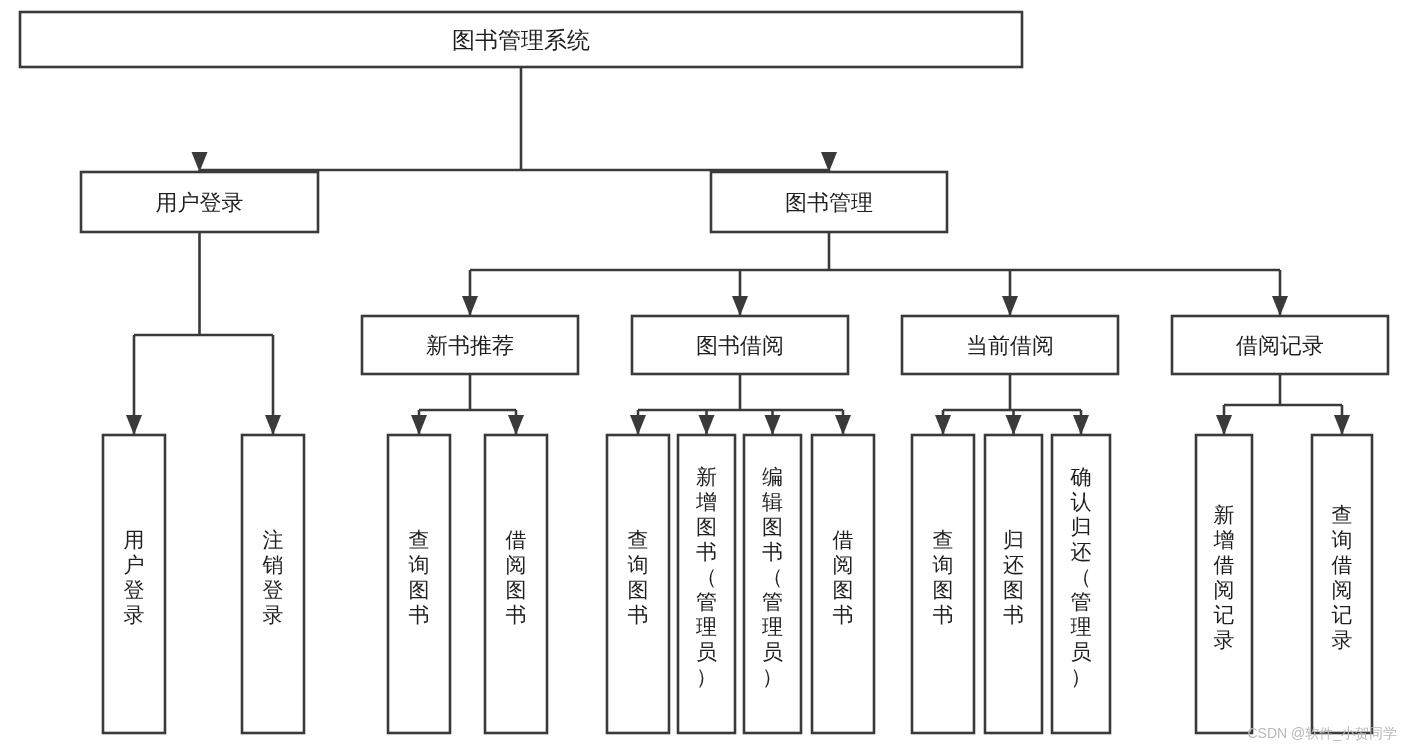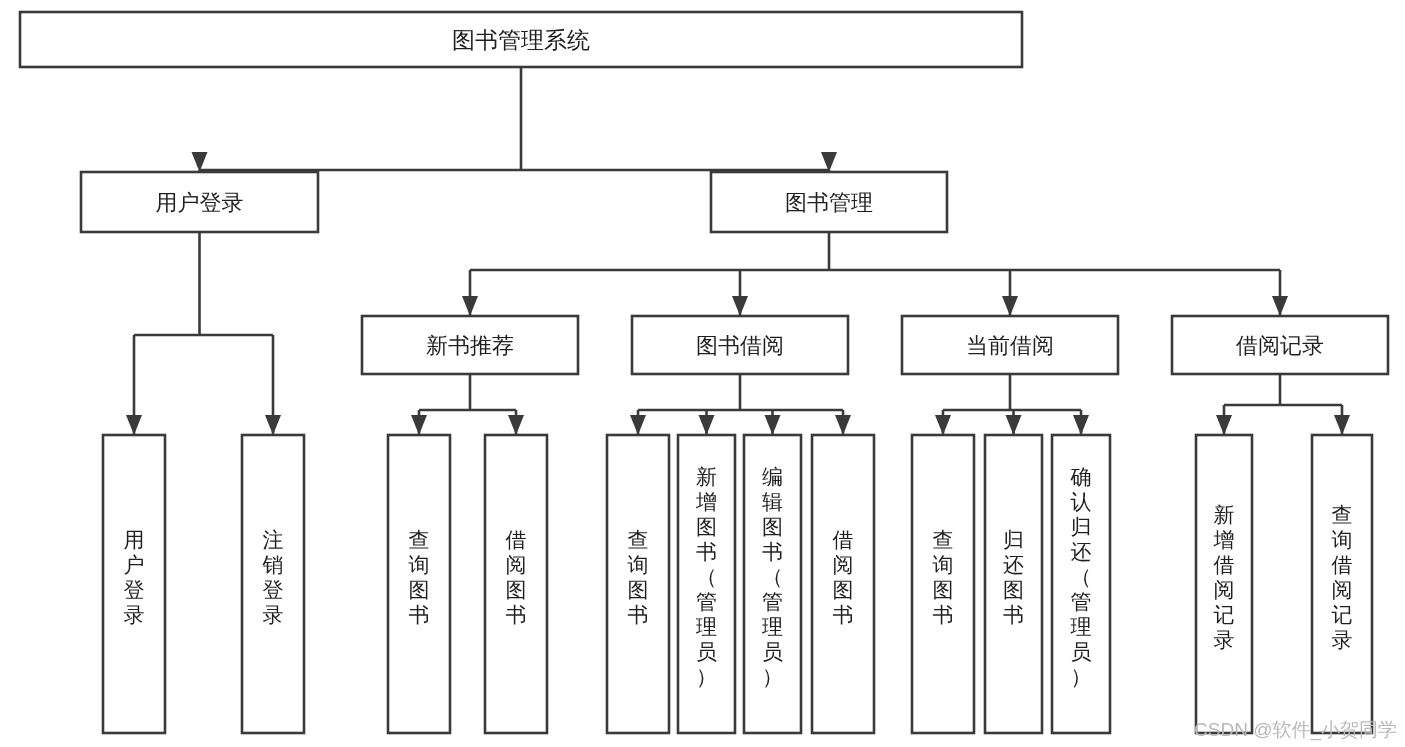--- a/index.html
+++ b/index.html
@@ -40,21 +40,21 @@
   }
   .arrow-head {
     fill: #3a3a3a;
     stroke: none;
   }
   .watermark {
     position: absolute;
     right: 8px;
     bottom: 4px;
     font-family: "Liberation Sans", "DejaVu Sans", sans-serif;
-    font-size: 19px;
+    font-size: 14px;
     color: #b9b9b9;
     white-space: nowrap;
     user-select: none;
     pointer-events: none;
   }
 </style>
 </head>
 <body>
 
 <div id="diagram-root">

